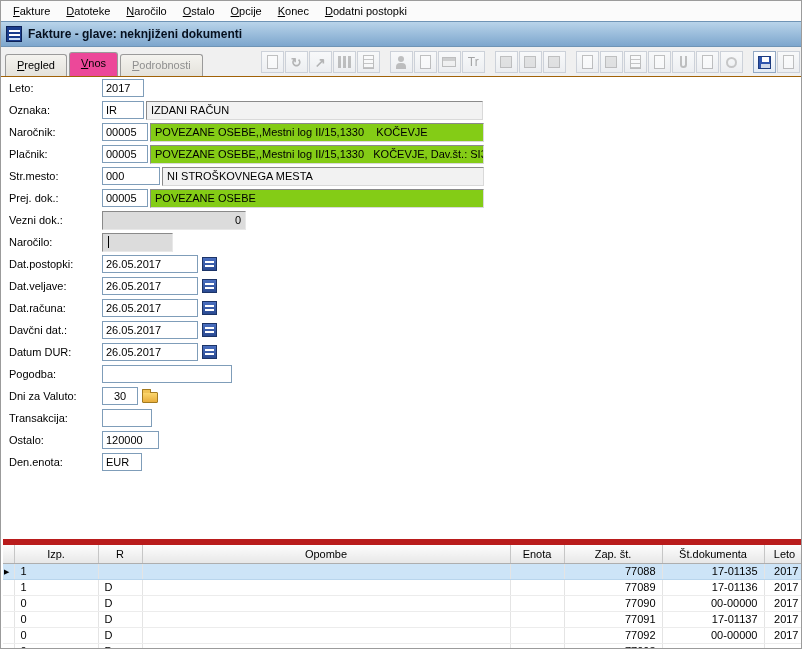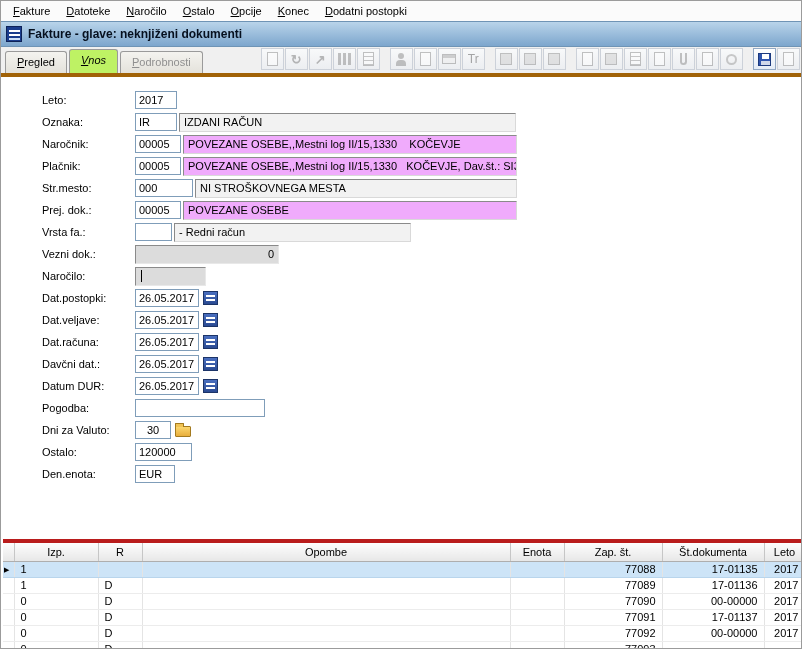--- a/index.html
+++ b/index.html
@@ -19,29 +19,29 @@
   .titlebar {
     height:26px; display:flex; align-items:center; padding-left:5px;
     background:linear-gradient(#b9d4ea, #7da6cd);
     border-top:1px solid #6f94b5; border-bottom:1px solid #6f94b5;
   }
   .app-icon { width:16px; height:16px; background:#1a3c8c; border:1px solid #0d2257; position:relative; flex:0 0 auto; }
   .app-icon::before { content:""; position:absolute; left:2px; top:3px; width:11px; height:2px; background:#fff; box-shadow:0 4px 0 #fff, 0 8px 0 #cfe0f5; }
   .title-text { margin-left:6px; font-size:12px; font-weight:600; color:#06101f; }
 
   
-  .tabbar { height:30px; background:#f0f0f0; border-bottom:4px solid #a16207; display:flex; align-items:flex-end; padding-left:4px; overflow:hidden; }
+  .tabbar { height:30px; background:#f0f0f0; border-bottom:1px solid #a16207; display:flex; align-items:flex-end; padding-left:4px; overflow:hidden; }
   .tabs { display:flex; align-items:flex-end; }
   .tab {
     padding:4px 11px 5px; margin-right:2px; cursor:default;
     background:linear-gradient(#f4f3ef,#e4e2db);
     border:1px solid #9a9a9a; border-bottom:none; border-radius:3px 3px 0 0;
   }
   .tab::first-letter { text-decoration:underline; }
-  .tab.active { background:#bef264; padding-bottom:7px;font-style:italic; }
+  .tab.active { background:#ec4899; padding-bottom:7px; }
   .tab.disabled { color:#8f8f8f; }
 
   .toolbar { display:flex; align-items:center; margin-left:56px; margin-bottom:3px; }
   .tbtn {
     width:23px; height:22px; flex:0 0 auto; display:flex; align-items:center; justify-content:center;
     border:1px solid #ccd1d9; background:linear-gradient(#f8f9fa,#eceef1); margin-right:1px;
   }
   .tbtn.gap { margin-left:9px; }
   .tbtn .shape { opacity:.5; }
   .tbtn.enabled { border-color:#93a9c4; background:linear-gradient(#ffffff,#e4ecf6); }
@@ -61,57 +61,57 @@
   .shape-circle { width:11px; height:11px; border:2px solid #9a9a9a; border-radius:50%; }
   .shape-disk { width:13px; height:13px; background:#2f55ae; border:1px solid #1c3a7e; position:relative; }
   .shape-disk::before { content:""; position:absolute; top:0; left:3px; width:7px; height:5px; background:#fff; }
   .shape-disk::after { content:""; position:absolute; bottom:0; left:2px; width:9px; height:4px; background:#cfd8ea; }
   .shape-person { position:relative; width:12px; height:13px; }
   .shape-person::before { content:""; position:absolute; top:0; left:3px; width:6px; height:6px; border-radius:50%; background:#8a8a8a; }
   .shape-person::after { content:""; position:absolute; bottom:0; left:1px; width:10px; height:6px; border-radius:4px 4px 0 0; background:#8a8a8a; }
   .shape-tr { font-size:12px; color:#555; font-weight:normal; }
 
   
-  .form-area { position:absolute; top:88px; left:0; right:0; height:462px; background:#fff; padding-left:8px;margin-left:33px; }
+  .form-area { position:absolute; top:76px; left:0; right:0; height:462px; background:#fff; padding-left:8px; }
   .frow { height:22px; display:flex; align-items:center; }
   .flabel { width:93px; flex:0 0 auto; }
   .edit {
     height:18px; border:1px solid #7f9db9; background:#fff; padding:0 3px;
     font-family:"Liberation Sans", sans-serif; font-size:11px; color:#000;
   }
   .edit.right { text-align:center; }
   .desc {
     height:19px; line-height:17px; margin-left:2px; padding:0 4px; overflow:hidden; white-space:pre;
     background:#f2f2f2; border:1px solid; border-color:#8a8a8a #d9d9d9 #d9d9d9 #8a8a8a;
   }
-  .desc.green { background:#f0abfc; }
+  .desc.green { background:#84cc16; }
   .grayfield {
     height:19px; line-height:17px; padding:0 4px; overflow:hidden; display:flex; align-items:center;
     background:#dcdcdc; border:1px solid; border-color:#8a8a8a #e8e8e8 #e8e8e8 #8a8a8a;
   }
   .grayfield.right { justify-content:flex-end; }
   .caret { display:inline-block; width:1px; height:12px; background:#000; margin-left:1px; }
 
   .w28{width:28px}.w36{width:36px}.w37{width:37px}.w40{width:40px}.w42{width:42px}
   .w46{width:46px}.w50{width:50px}.w57{width:57px}.w58{width:58px}.w71{width:71px}
-  .w76{width:64px}.w130{width:130px}.w144{width:144px}.w237{width:237px}
+  .w76{width:96px}.w130{width:130px}.w144{width:144px}.w237{width:237px}
   .w322{width:322px}.w334{width:334px}.w337{width:337px}
 
   .icon-btn { border:none; background:none; padding:0; margin-left:4px; cursor:pointer; line-height:0; }
   .cal-icon { width:15px; height:14px; display:inline-block; position:relative;
     background:linear-gradient(#4a6fc0,#2a4a92); border:1px solid #1c3468; }
   .cal-icon::before { content:""; position:absolute; left:2px; top:3px; right:2px; bottom:2px;
     background:repeating-linear-gradient(180deg,#fff 0 2px,transparent 2px 4px); }
   .folder-icon { width:16px; height:11px; display:inline-block; position:relative; margin-top:3px;
     background:linear-gradient(#fbd66e,#e8ae3c); border:1px solid #a37a1f; border-radius:1px; }
   .folder-icon::before { content:""; position:absolute; top:-4px; left:-1px; width:7px; height:3px;
     background:#f0c355; border:1px solid #a37a1f; border-bottom:none; border-radius:1px 1px 0 0; }
 
   
-  .grid-wrap { position:absolute; top:538px; bottom:0; left:2px; right:0; overflow:hidden; border-top:4px solid #b91c1c; background:#fff; }
+  .grid-wrap { position:absolute; top:538px; bottom:0; left:2px; right:0; overflow:hidden; border-top:6px solid #b91c1c; background:#fff; }
   table.grid-table { border-collapse:collapse; table-layout:fixed; width:802px; }
   .grid-table th {
     height:18px; font-weight:400; text-align:center; padding:0 4px; overflow:hidden; white-space:nowrap;
     background:linear-gradient(#fdfdfd,#e7e7e7);
     border-right:1px solid #c6c6c6; border-bottom:1px solid #aeaeae;
   }
   .grid-table td {
     height:16px; padding:0 6px; overflow:hidden; white-space:nowrap;
     border-right:1px solid #e4e4e4; border-bottom:1px solid #ececec;
   }
@@ -245,25 +245,20 @@
       <input class="edit w58" value="000" style="">
       <div class="desc w322">NI STROŠKOVNEGA MESTA</div>
     </div>
 
     <div class="frow">
       <label class="flabel">Prej. dok.:</label>
       <input class="edit w46" value="00005" style="">
       <div class="desc green w334">POVEZANE OSEBE</div>
     </div>
 
-    <div class="frow">
-      <label class="flabel">Vrsta fa.:</label>
-      <input class="edit w37" value="" style="">
-      <div class="desc w237">- Redni račun</div>
-    </div>
 
     <div class="frow">
       <label class="flabel">Vezni dok.:</label>
       <div class="grayfield right w144">
           <span>0</span>
         </div>
     </div>
 
     <div class="frow">
       <label class="flabel">Naročilo:</label>
@@ -309,20 +304,24 @@
     </div>
 
     <div class="frow">
       <label class="flabel">Dni za Valuto:</label>
       <input class="edit right w36" value="30" style="">
       <button class="icon-btn"><span class="folder-icon"></span></button>
     </div>
 
 
 
+    <div class="frow">
+      <label class="flabel">Transakcija:</label>
+      <input class="edit w50" value="" style="">
+    </div>
 
     <div class="frow">
       <label class="flabel">Ostalo:</label>
       <input class="edit w57" value="120000" style="">
     </div>
 
     <div class="frow">
       <label class="flabel">Den.enota:</label>
       <input class="edit w40" value="EUR" style="">
     </div>

